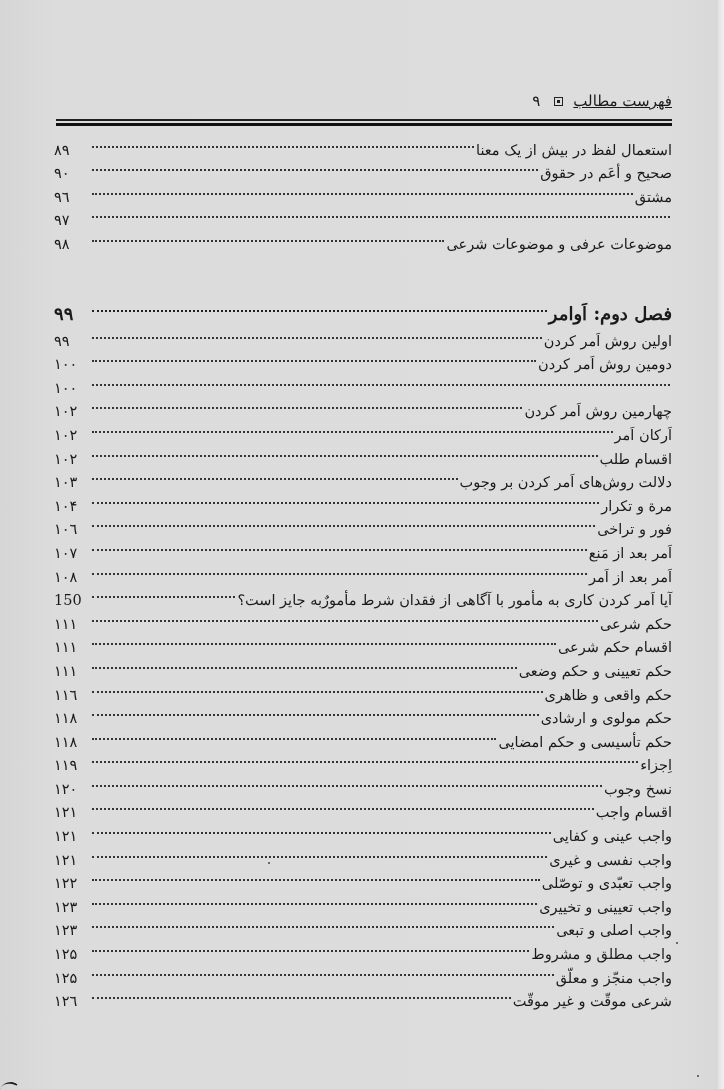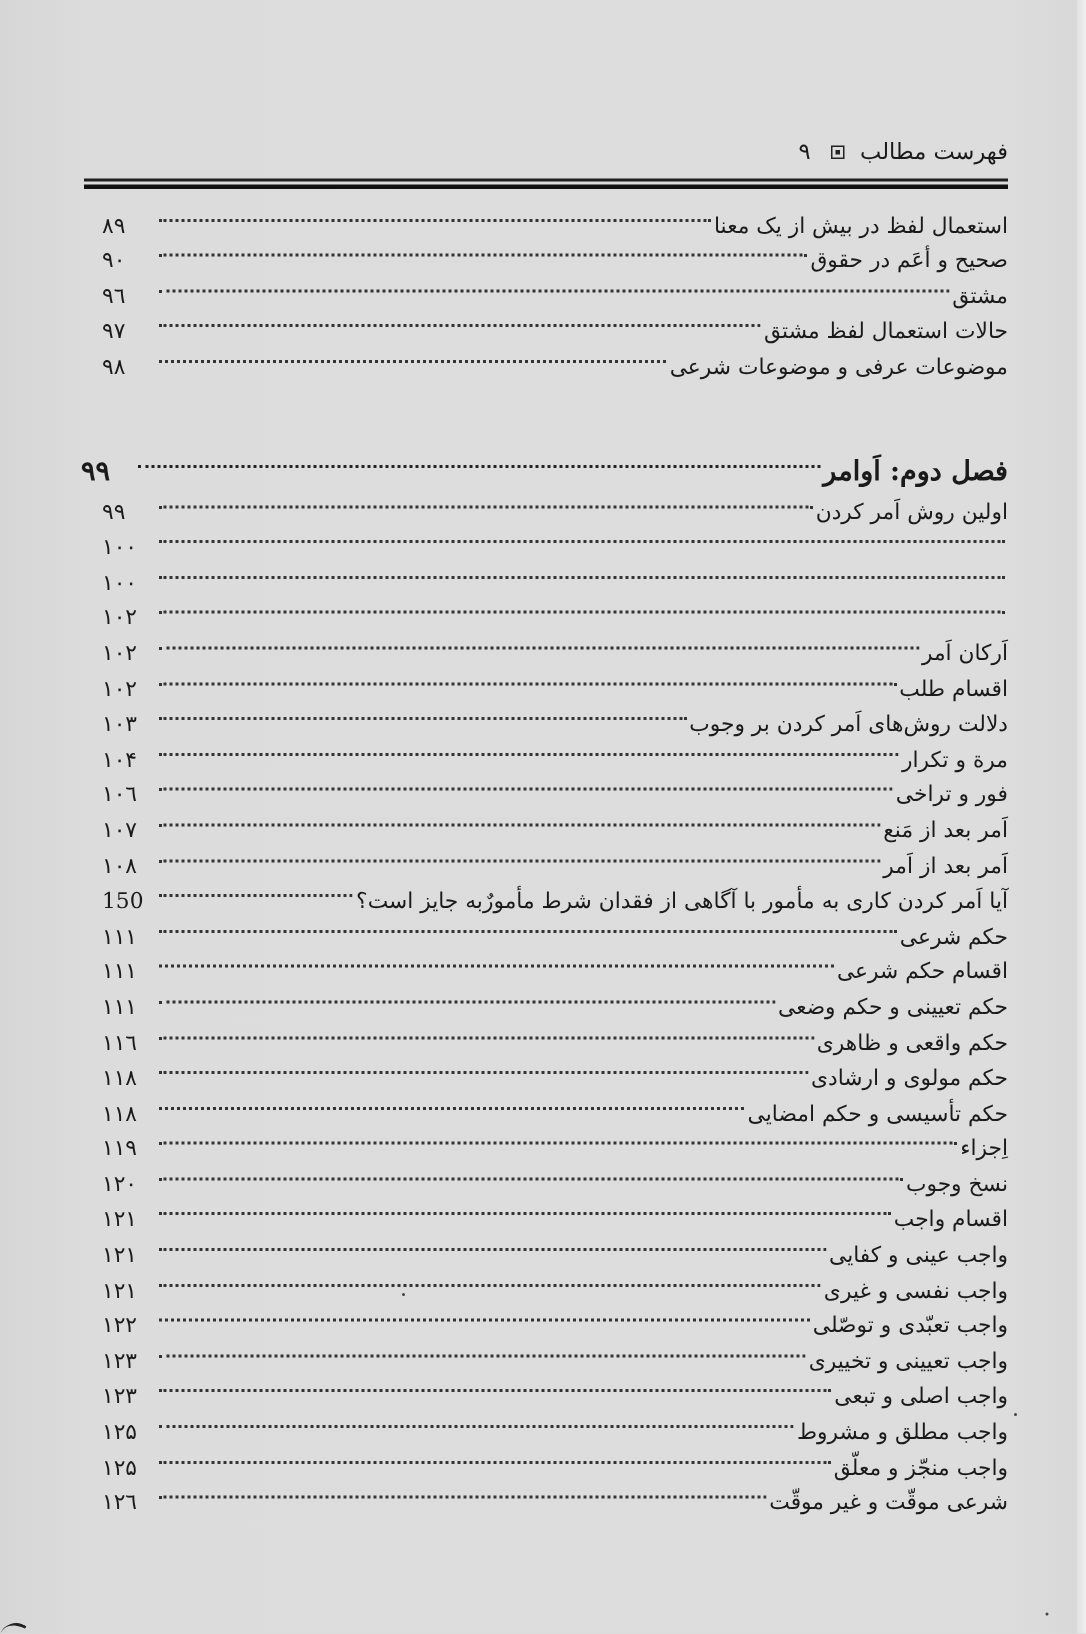--- a/index.html
+++ b/index.html
@@ -38,20 +38,21 @@
       top: 88px;
       height: 26px;
       direction: rtl;
       display: flex;
       align-items: center;
       justify-content: flex-start;
       font-size: 15px;
     }
     .header .running-title {
       margin-left: 10px;
+      text-decoration: underline;
     }
     .header .ornament {
       display: inline-block;
       width: 9px;
       height: 9px;
       border: 1px solid #222;
       position: relative;
       margin-left: 14px;
       box-sizing: border-box;
     }
@@ -115,21 +116,20 @@
       bottom: 7px;
       border-bottom: 2px dotted #333;
     }
     .toc-row .page {
       position: static;
       flex: 0 0 auto;
       width: 34px;
       text-align: left;
       background: none;
       height: auto;
-      margin-left: 14px;
     }
     .chapter-row {
       display: flex;
       align-items: baseline;
       height: 28px;
       font-size: 18px;
       font-weight: bold;
       line-height: 28px;
       white-space: nowrap;
     }
@@ -200,21 +200,20 @@
       <span class="title">صحیح و أعَم در حقوق</span>
       <span class="leader"></span>
       <span class="page">۹۰</span>
     </div>
     <div class="toc-row">
       <span class="title">مشتق</span>
       <span class="leader"></span>
       <span class="page">۹٦</span>
     </div>
     <div class="toc-row">
-      <span class="title">حالات استعمال لفظ مشتق</span>
       <span class="leader"></span>
       <span class="page">۹۷</span>
     </div>
     <div class="toc-row">
       <span class="title">موضوعات عرفی و موضوعات شرعی</span>
       <span class="leader"></span>
       <span class="page">۹۸</span>
     </div>
   </div>
 
@@ -226,28 +225,30 @@
     </div>
   </div>
 
   <div class="toc" style="top:322px;">
     <div class="toc-row">
         <span class="title">اولین روش اَمر کردن</span>
         <span class="leader"></span>
         <span class="page">۹۹</span>
       </div>
     <div class="toc-row">
+        <span class="title">دومین روش اَمر کردن</span>
         <span class="leader"></span>
         <span class="page">۱۰۰</span>
       </div>
     <div class="toc-row">
         <span class="leader"></span>
         <span class="page">۱۰۰</span>
       </div>
     <div class="toc-row">
+        <span class="title">چهارمین روش اَمر کردن</span>
         <span class="leader"></span>
         <span class="page">۱۰۲</span>
       </div>
     <div class="toc-row">
         <span class="title">اَرکان اَمر</span>
         <span class="leader"></span>
         <span class="page">۱۰۲</span>
       </div>
     <div class="toc-row">
         <span class="title">اقسام طلب</span>

